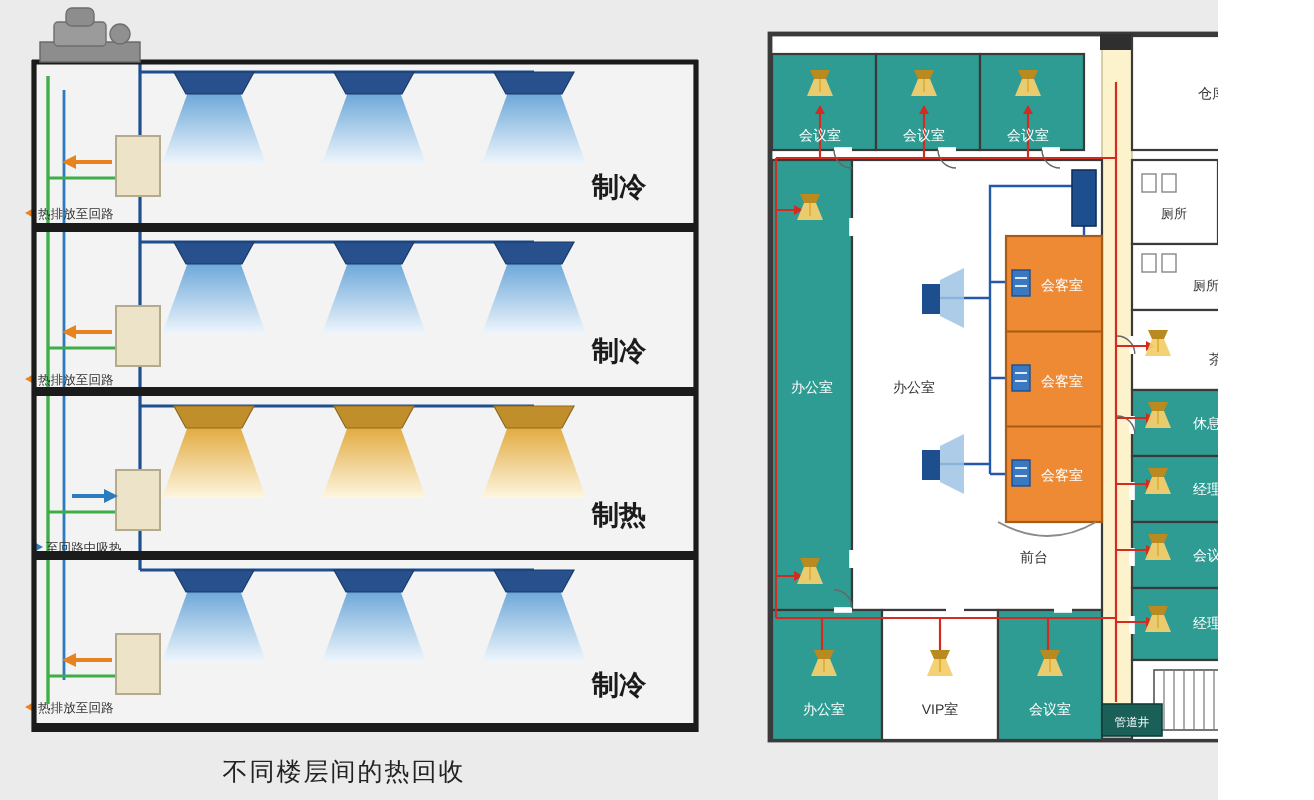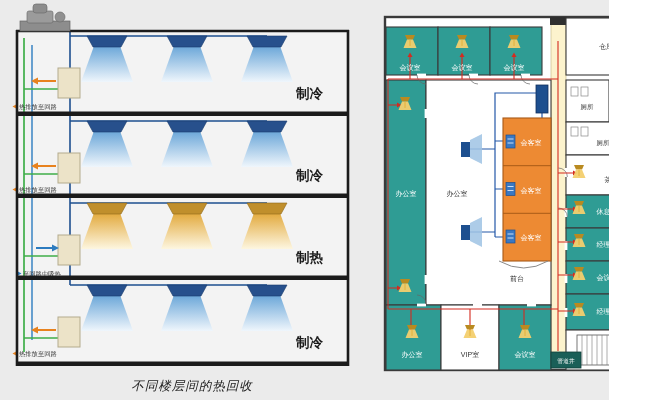--- a/index.html
+++ b/index.html
@@ -6,21 +6,21 @@
   .stage{
     position:relative;width:609px;height:400px;background:#ebebeb;
     font-family:"Liberation Sans", sans-serif;overflow:hidden;
   }
   .svg-left{position:absolute;left:2px;top:0px;}
   .svg-right{position:absolute;left:381px;top:13px;}
   .caption{
     position:absolute;top:378px;font-size:12.5px;color:#222;
     text-align:center;letter-spacing:1px;
   }
-  .caption-left{left:32px;width:320px;font-style:italic;}
+  .caption-left{left:12px;width:320px;}
   .caption-right{left:388px;width:260px;}
   svg text{font-family:"Liberation Sans", sans-serif;}
 </style>
 </head>
 <body>
 
 <div class="stage">
 
   <svg class="svg-left" width="369" height="376" viewBox="0 0 369 376" xmlns="http://www.w3.org/2000/svg">
     <defs>

